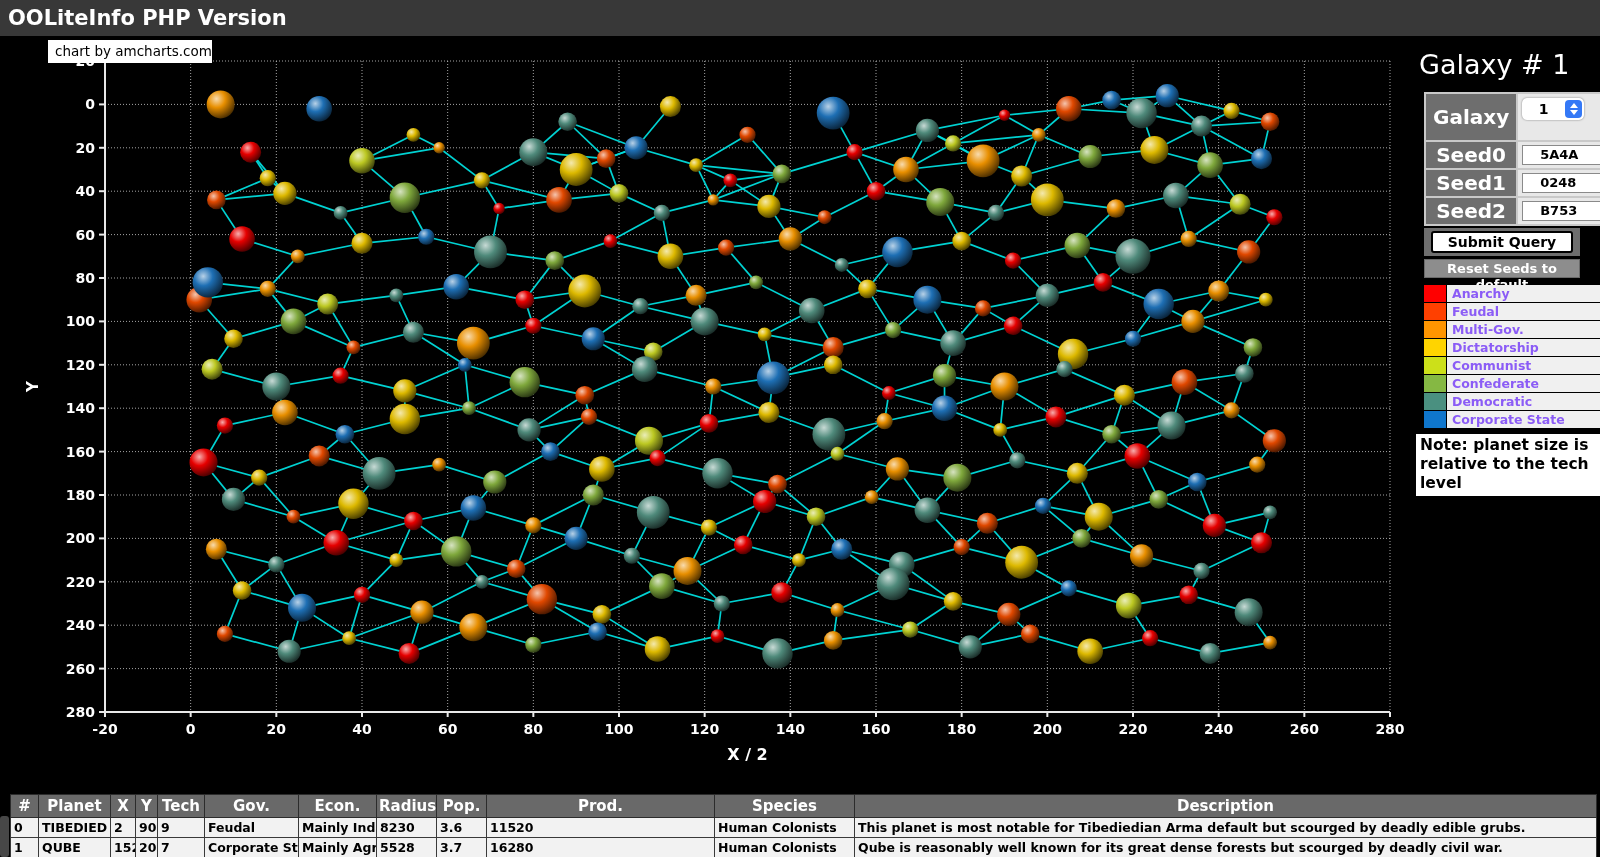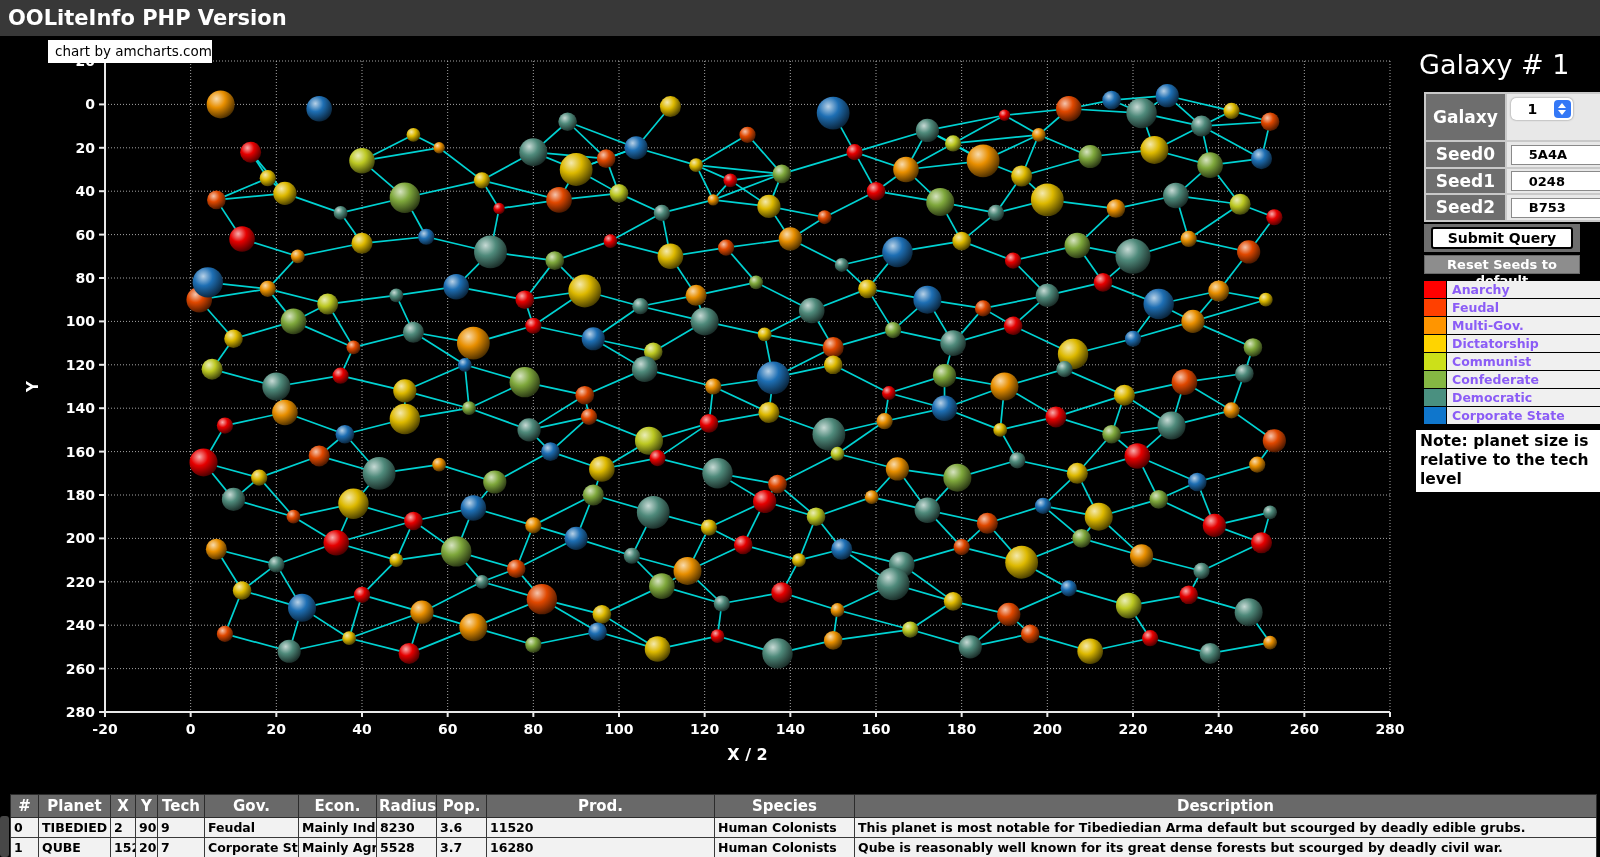--- a/index.html
+++ b/index.html
@@ -10,21 +10,21 @@
   #topbar h1{margin:0;padding:4px 0 0 8px;font-size:21px;line-height:28px;color:#fff;font-weight:bold;}
   
   #chart-region{position:absolute;left:0;top:36px;width:1404px;height:756px;background:#000;}
   #chartSvg{position:absolute;left:0;top:0;}
   #watermark{position:absolute;left:8px;top:4px;width:157px;height:23px;background:#fff;color:#000;
              font-size:13.5px;line-height:23px;padding-left:7px;z-index:5;margin-left:40px;}
   
   #sidebar{position:absolute;left:1416px;top:36px;width:196px;height:790px;color:#fff;}
   #side-title{font-size:27px;line-height:30px;margin:14px 0 12px 3px;color:#fff;}
   .formtbl{margin-left:8px;border-collapse:separate;border-spacing:2px;background:#c9c9c9;}
-  .flabel{background:#6e6e6e;color:#fff;font-weight:bold;font-size:17px;text-align:center;
+  .flabel{background:#6e6e6e;color:#fff;font-weight:bold;font-size:20px;text-align:center;
           padding:1px 7px;min-width:52px;}
   .fval{background:#e8e8e8;padding:2px 4px;vertical-align:top;}
   .galaxy-cell{height:42px;}
   .selectbox{display:flex;align-items:center;width:62px;height:22px;background:#fff;border-radius:5px;
              box-shadow:0 0 2px rgba(0,0,0,.5);margin-top:2px;cursor:default;}
   .selectbox .selval{flex:1;text-align:center;font-size:14px;font-weight:bold;color:#000;}
   .stepper{width:17px;height:18px;background:#3478f6;border-radius:4px;margin-right:2px;
            display:flex;flex-direction:column;align-items:center;justify-content:center;}
   .stepper i{display:block;width:0;height:0;border-left:4px solid transparent;border-right:4px solid transparent;}
   .stepper .up{border-bottom:5px solid #fff;margin-bottom:2px;}

